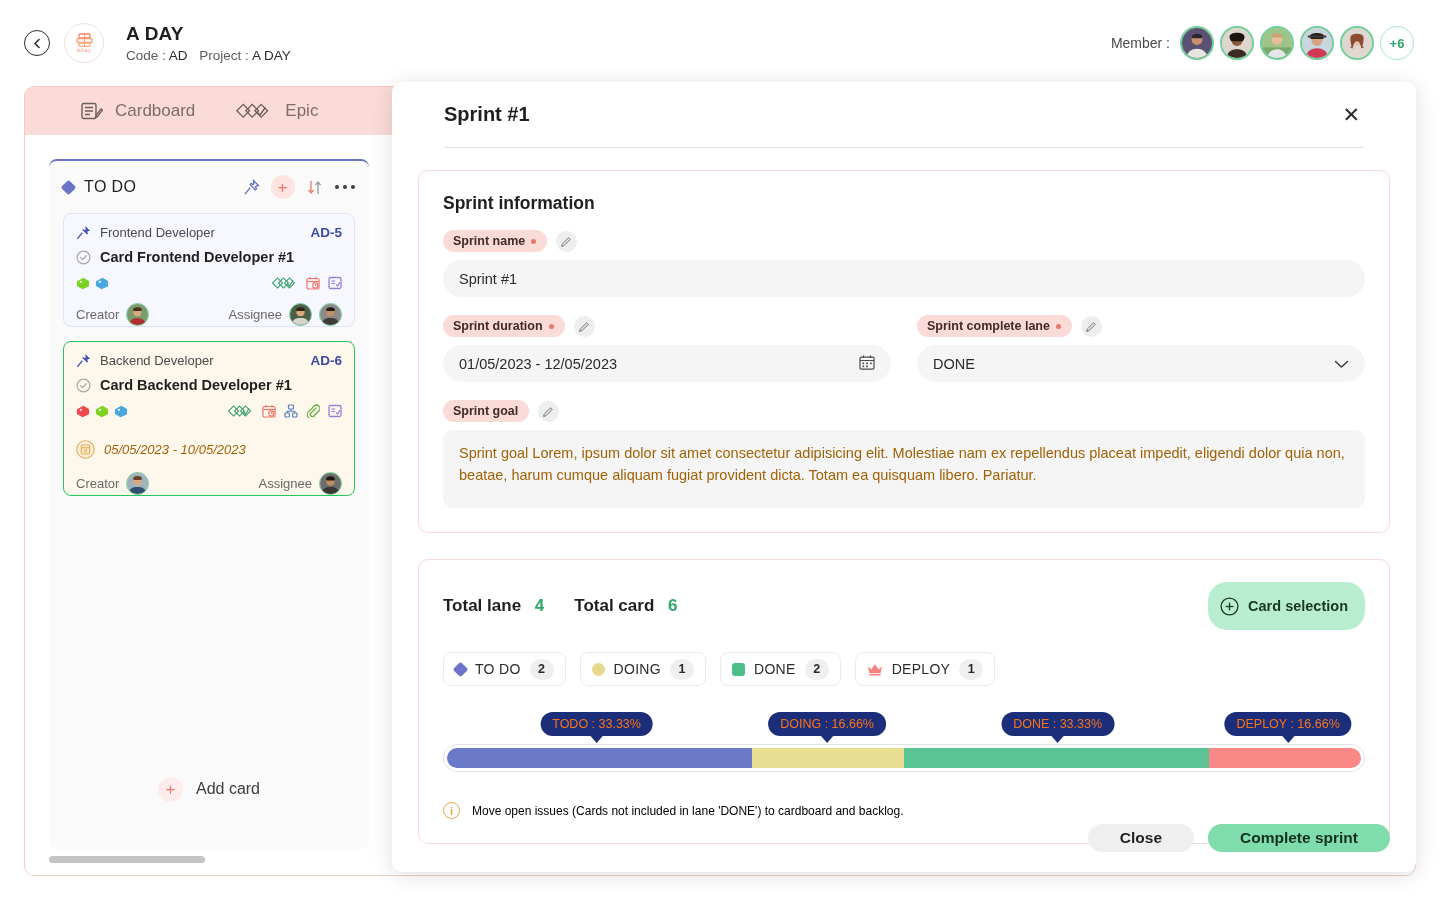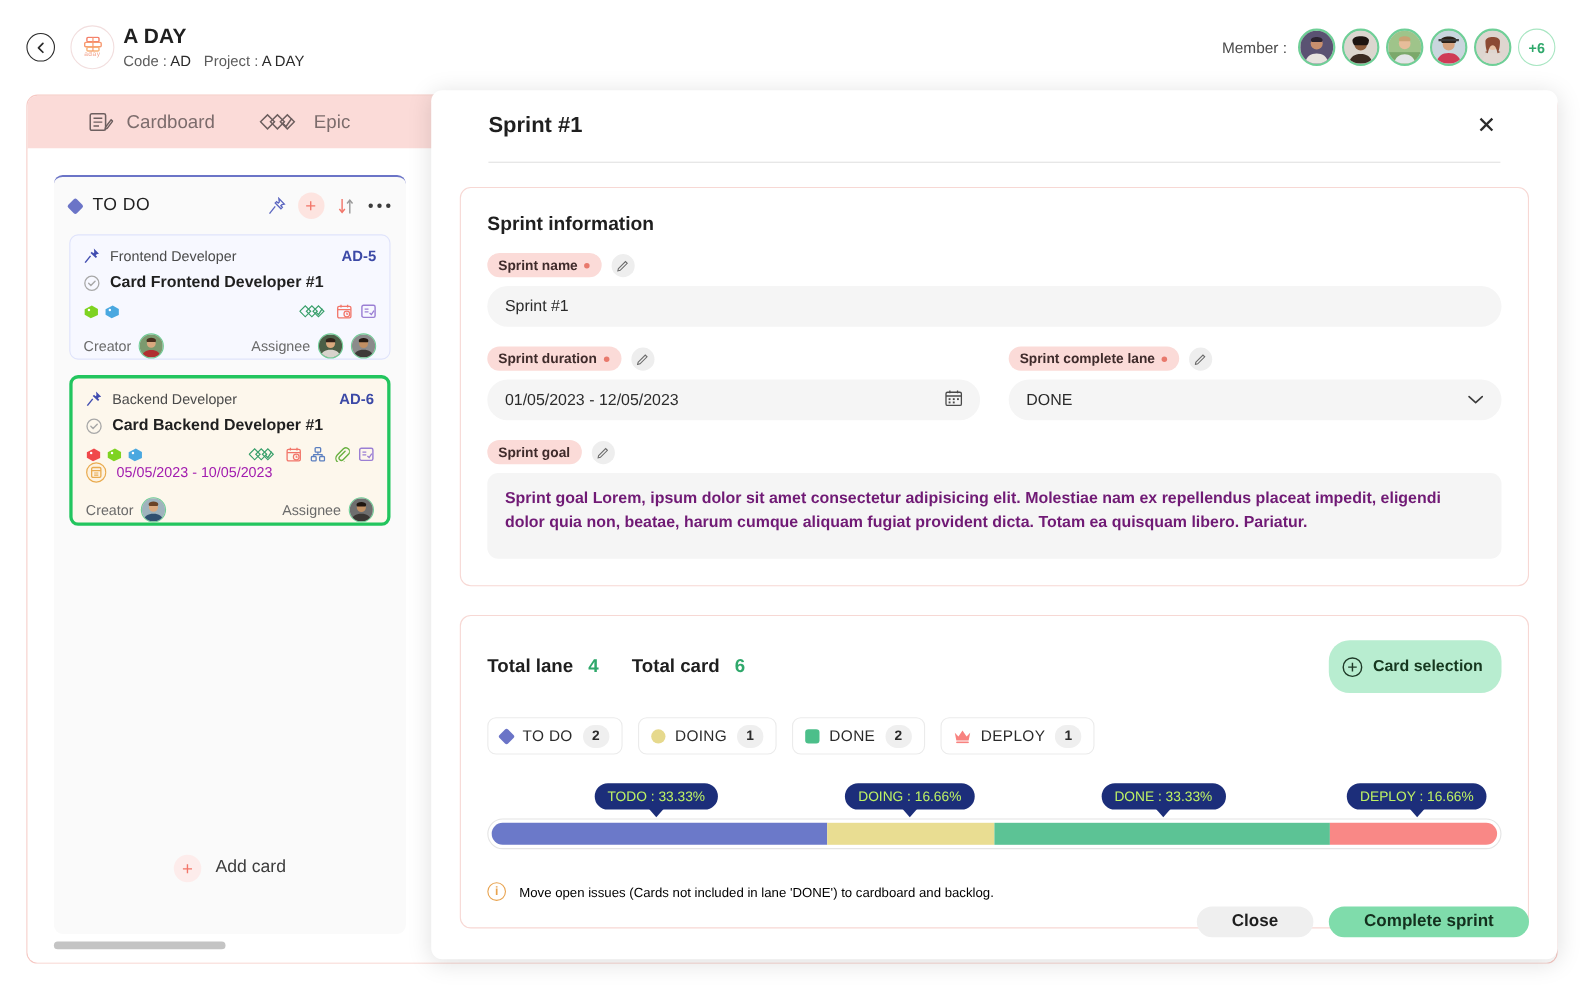--- a/index.html
+++ b/index.html
@@ -22,21 +22,21 @@
     justify-content: center; cursor: pointer; flex: 0 0 auto;
   }
   .back-btn svg { display: block; }
   .proj-logo {
     margin-left: 14px; width: 40px; height: 40px; border-radius: 50%;
     border: 1px solid #f2dede; background: #fff; display: flex;
     flex-direction: column; align-items: center; justify-content: center;
     flex: 0 0 auto;
   }
   .proj-logo .lg-txt { font-size: 6px; color: #f2a08a; letter-spacing: .5px; margin-top: -1px;}
-  .proj-text { margin-left: 8px; }
+  .proj-text { margin-left: 22px; }
   .proj-title {
     font-size: 19px; font-weight: bold; color: #1f1f1f; letter-spacing: .2px;
   }
   .proj-sub { font-size: 13.5px; color: #5c5c5c; margin-top: 3px; }
   .proj-sub .k { color: #5c5c5c; }
   .proj-sub .v { color: #2b2b2b; margin-right: 8px; }
 
   .member-wrap {
     margin-left: auto; margin-right: 26px; display: flex; align-items: center;
   }
@@ -85,34 +85,34 @@
     color: #f2766a; font-size: 17px; line-height: 1; cursor: pointer;
   }
   .dots { display: flex; gap: 3.5px; cursor: pointer; padding: 4px 0; }
   .dots i { width: 4.5px; height: 4.5px; border-radius: 50%; background: #3c3c3c; display:block;}
 
   .cards { padding: 0 14px; }
   .card {
     border-radius: 8px; padding: 11px 12px 0; margin-bottom: 14px;
   }
   .card.todo { background: #f7f8ff; border: 1px solid #dfe3fb; }
-  .card.backend { background: #fdf7ec; border: 3px solid #22c55e; }
+  .card.backend { background: #fdf7ec; border: 1px solid #22c55e; }
   .card-row1 { display: flex; align-items: center; }
   .card-type { font-size: 13px; color: #4a4a4a; margin-left: 9px; }
   .card-code { margin-left: auto; font-size: 13.5px; font-weight: bold; color: #3c49a6; }
   .card-title {
     display: flex; align-items: center; gap: 9px; margin-top: 9px;
     font-size: 14.5px; font-weight: bold; color: #1f1f1f;
   }
   .card-meta { display: flex; align-items: center; margin-top: 11px; }
   .tags { display: flex; gap: 5px; }
   .tag { width: 14px; height: 13px; }
   .card-icons { margin-left: auto; display: flex; align-items: center; gap: 8px; }
-  .card-date { display: flex; align-items: center; gap: 9px; margin-top: 0;
-    font-size: 13px; color: #a21caf; }
+  .card-date { display: flex; align-items: center; gap: 9px; margin-top: 22px;
+    font-size: 13px; color: #a16207; font-style: italic; }
   .card-people { display: flex; align-items: center; margin-top: 13px; }
   .ppl-lbl { font-size: 13px; color: #6a6a6a; }
   .mini-av {
     width: 23px; height: 23px; border-radius: 50%; border: 1.6px solid #6fcf97;
     overflow: hidden; position: relative; margin-left: 7px; flex: 0 0 auto;
     background: #d7d7d7;
   }
   .assignee-grp { margin-left: auto; display: flex; align-items: center; }
 
   .add-card {
@@ -174,23 +174,22 @@
     height: 37px; background: #f5f5f5; border-radius: 19px; border: none;
     width: 100%; padding: 0 16px; font-size: 14.5px; color: #2b2b2b;
     font-family: "Liberation Sans", sans-serif; display: flex; align-items: center;
     position: relative;
   }
   .two-col { display: flex; gap: 26px; margin-top: 18px; }
   .two-col > div { flex: 1 1 0; min-width: 0; }
   .inp .r-icon { position: absolute; right: 16px; top: 50%; transform: translateY(-50%); }
   .textarea {
     min-height: 78px; background: #f5f5f5; border-radius: 10px;
-    padding: 13px 16px; font-size: 14.5px; color: #701a75; line-height: 1.5;
+    padding: 13px 16px; font-size: 14.5px; color: #a16207; line-height: 1.5;
     margin-top: 0;
-    font-weight: bold;
   }
   .goal-block { margin-top: 18px; }
 
   
   .totals-head { display: flex; align-items: center; }
   .total-item { font-size: 17px; font-weight: bold; color: #1f1f1f; margin-right: 30px; }
   .total-item .num { color: #2fa86b; margin-left: 9px; }
   .card-sel-btn {
     margin-left: auto; background: #b8edd0; border-radius: 19px; height: 48px;
     display: flex; align-items: center; gap: 9px; padding: 0 17px 0 12px;
@@ -210,21 +209,21 @@
     display: flex; align-items: center; justify-content: center;
   }
   .dia { width: 11px; height: 11px; background: #6b74c7; transform: rotate(45deg); border-radius:2px;}
   .circ-dot { width: 13px; height: 13px; border-radius: 50%; }
   .hexa { width: 13px; height: 13px; border-radius: 3px; background: #4cbf8a; }
 
   .bar-area { position: relative; margin-top: 26px; height: 64px; }
   .tips { position: relative; height: 25px; }
   .tip {
     position: absolute; transform: translateX(-50%); background: #1c2e7a;
-    color: #bef264; font-size: 12.5px; border-radius: 13px; padding: 5px 12px;
+    color: #f97316; font-size: 12.5px; border-radius: 13px; padding: 5px 12px;
     white-space: nowrap; top: 0;
   }
   .tip::after {
     content: ""; position: absolute; left: 50%; bottom: -7px;
     transform: translateX(-50%); border-left: 7px solid transparent;
     border-right: 7px solid transparent; border-top: 8px solid #1c2e7a;
   }
   .bar-track {
     position: absolute; left: 0; right: 0; top: 32px; height: 28px;
     border: 1px solid #e4e4e4; border-radius: 15px; background: #fff;

